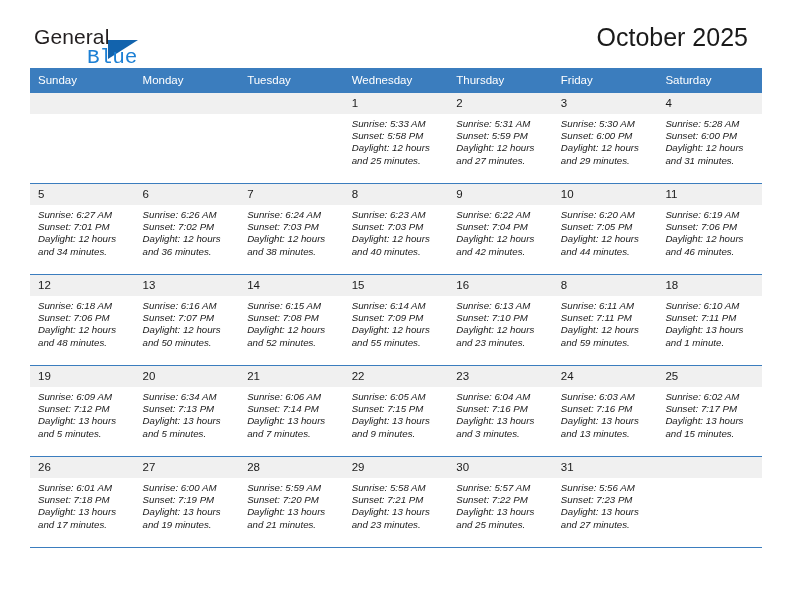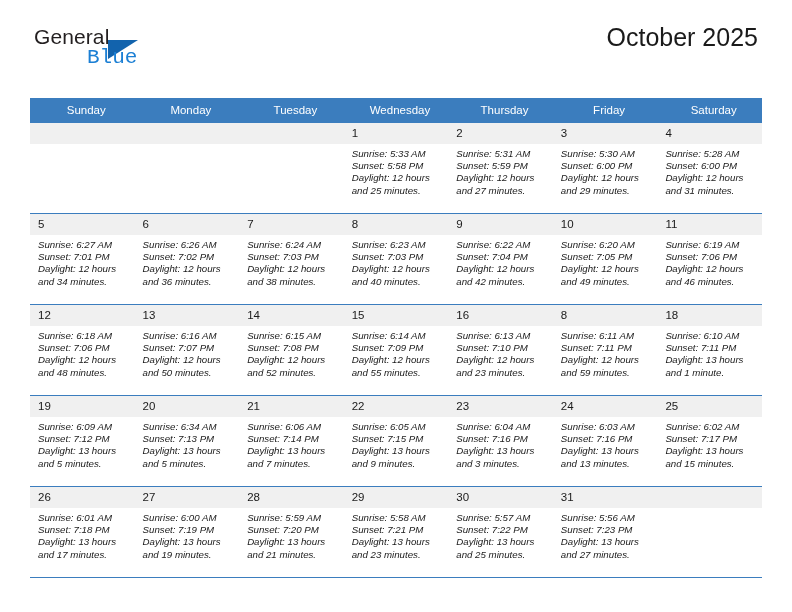--- a/index.html
+++ b/index.html
@@ -18,21 +18,21 @@
     position: relative;
     width: 792px;
     height: 612px;
     box-sizing: border-box;
     padding: 0 30px;
   }
 
   
   .top-bar {
     position: relative;
-    height: 98px;
+    height: 68px;
   }
   .brand {
     position: absolute;
     left: 4px;
     top: 26px;
     width: 120px;
     height: 46px;
   }
   .brand-general {
     position: absolute;
@@ -57,21 +57,21 @@
     left: 53px;
     top: 21px;
     font-size: 21px;
     color: #1b7fd4;
     line-height: 22px;
     font-family: Liberation Mono, monospace;
   }
 
   .title-block {
     position: absolute;
-    right: 4px;
+    right: 14px;
     top: 22px;
     text-align: right;
     margin-left: 48px;
   }
   .cal-title {
     font-size: 25px;
     color: #1a1a1a;
     line-height: 30px;
     white-space: nowrap;
   }
@@ -88,21 +88,21 @@
     position: relative;
     width: 732px;
     border-collapse: collapse;
     table-layout: fixed;
   }
   .weekday-row th {
     background: #3b7dbe;
     color: #ffffff;
     font-size: 11.5px;
     font-weight: normal;
-    text-align: center;
+    text-align: left;
     padding: 5px 0 5px 8px;
     height: 12px;
     line-height: 14px;
     margin-left: 24px;
   }
   .week-row > td {
     vertical-align: top;
     padding: 0;
     border-top: 1.6px solid #3b7dbe;
     width: 104.57px;
@@ -289,21 +289,21 @@
               </div>
             </div>
           </td>
           <td>
             <div class="daycell">
               <div class="daynum">10</div>
               <div class="details">
                 <div>Sunrise: 6:20 AM</div>
                 <div>Sunset: 7:05 PM</div>
                 <div>Daylight: 12 hours</div>
-                <div>and 49 minutes.</div>
+                <div>and 44 minutes.</div>
               </div>
             </div>
           </td>
           <td>
             <div class="daycell">
               <div class="daynum">11</div>
               <div class="details">
                 <div>Sunrise: 6:19 AM</div>
                 <div>Sunset: 7:06 PM</div>
                 <div>Daylight: 12 hours</div>

